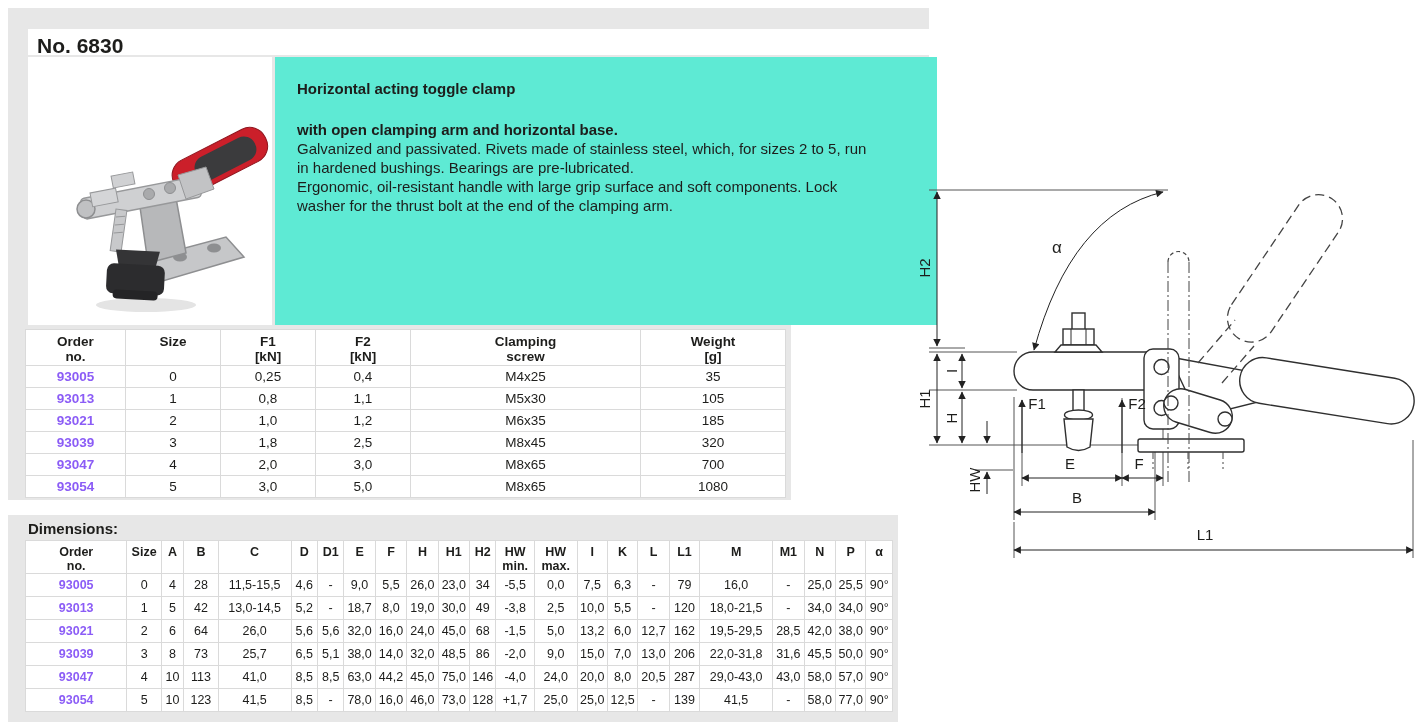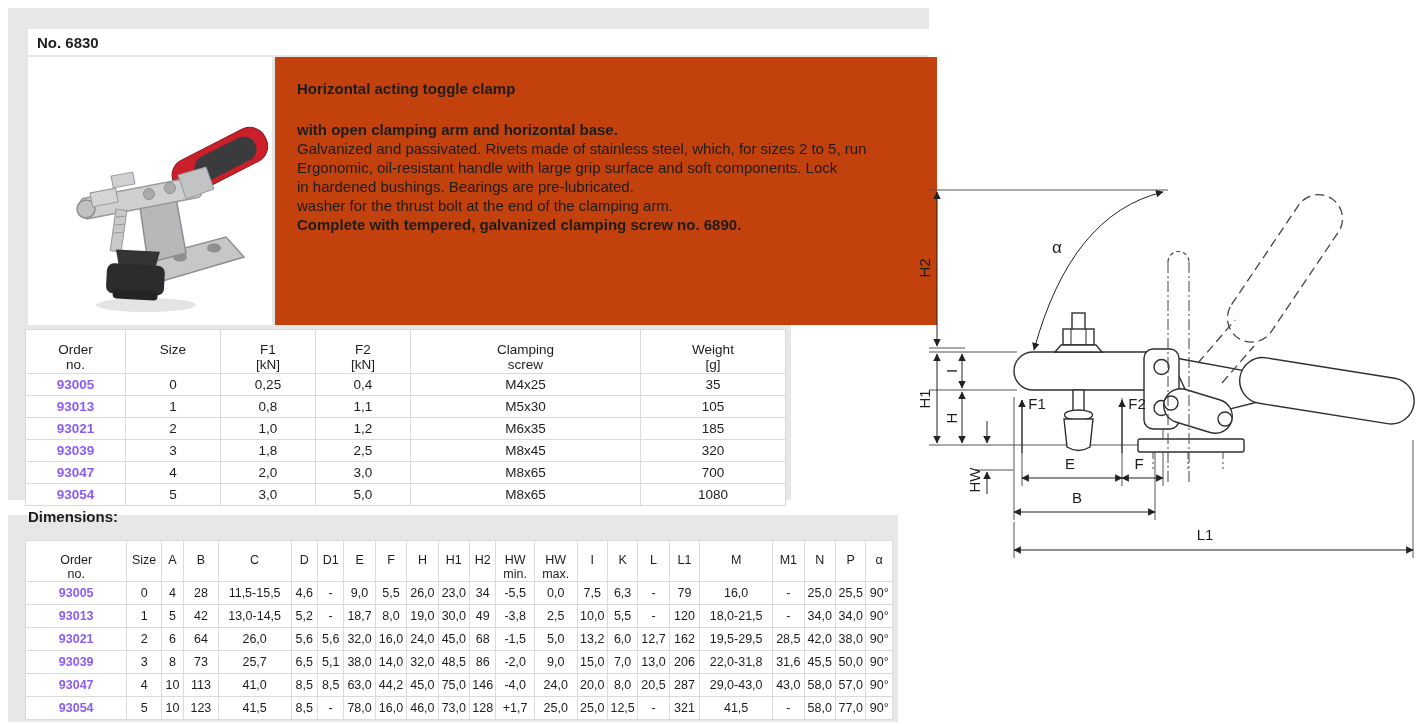--- a/index.html
+++ b/index.html
@@ -5,35 +5,35 @@
   html,body{margin:0;padding:0}
   body{
     width:1420px;height:724px;position:relative;overflow:hidden;
     background:#ffffff;color:#1d1d1b;
     font-family:"Liberation Sans", sans-serif;
     -webkit-font-smoothing:antialiased;
   }
   .panel{position:absolute;background:#e7e7e7}
   #panel-top{left:8px;top:8px;width:921px;height:317px}
   #header-bar{position:absolute;left:20px;top:21px;width:909px;height:26px;background:#fff}
-  #header-bar .title{font-size:15px;font-weight:bold;padding:5px 0 0 9px}
+  #header-bar .title{font-size:21px;font-weight:bold;padding:5px 0 0 9px}
   #image-box{position:absolute;left:20px;top:49px;width:244px;height:268px;background:#fff}
-  #desc-box{position:absolute;left:267px;top:49px;width:662px;height:268px;background:#c2410c;box-sizing:border-box;padding:22px 0 0 22px;font-size:15px;line-height:19px}
+  #desc-box{position:absolute;left:267px;top:49px;width:662px;height:268px;background:#5eead4;box-sizing:border-box;padding:22px 0 0 22px;font-size:15px;line-height:19px}
   .desc-h{font-weight:bold;margin-bottom:22px;white-space:nowrap}
   .desc-sub{font-weight:bold;white-space:nowrap}
   .desc-line{white-space:nowrap}
   .desc-note{font-weight:bold;white-space:nowrap}
 
   #panel-mid{left:8px;top:325px;width:783px;height:175px}
   #panel-dim{left:8px;top:515px;width:890px;height:207px}
-  #dim-caption{position:absolute;left:28px;top:508px;font-size:15px;font-weight:bold}
+  #dim-caption{position:absolute;left:28px;top:520px;font-size:15px;font-weight:bold}
 
   table.datatable{position:absolute;border-collapse:collapse;table-layout:fixed;background:#fff;color:#1d1d1b}
   table.datatable th, table.datatable td{border:1px solid #dadada;text-align:center;padding:0;overflow:hidden}
-  table.datatable th{font-weight:normal;vertical-align:top;padding-top:12px}
+  table.datatable th{font-weight:bold;vertical-align:top;padding-top:4px}
   table.datatable th div{line-height:15px}
   #spec-table{left:25px;top:329px;width:760px;font-size:13.5px}
   #spec-table th{height:31px}
   #spec-table td{height:21px}
   #dim-table{left:25px;top:540px;width:868px;font-size:12.5px}
   #dim-table th{height:28px}
   #dim-table th div{line-height:14px}
   #dim-table td{height:22px}
   td.order{color:#8b5cf6;font-weight:bold}
 
@@ -89,24 +89,23 @@
         <rect x="0" y="14" width="58" height="30" rx="7" fill="#2c2c2e"></rect>
         <rect x="7" y="40" width="45" height="9" rx="4" fill="#242426"></rect>
       </g>
     </svg>
   </div>
 
   <div id="desc-box">
     <div class="desc-h">Horizontal acting toggle clamp</div>
     <div class="desc-sub">with open clamping arm and horizontal base.</div>
     <div class="desc-line">Galvanized and passivated. Rivets made of stainless steel, which, for sizes 2 to 5, run</div>
+    <div class="desc-line">in hardened bushings. Bearings are pre-lubricated.</div>
     <div class="desc-line">Ergonomic, oil-resistant handle with large grip surface and soft components. Lock</div>
-    <div class="desc-line">in hardened bushings. Bearings are pre-lubricated.</div>
     <div class="desc-line">washer for the thrust bolt at the end of the clamping arm.</div>
-    <div class="desc-note">Complete with tempered, galvanized clamping screw no. 6890.</div>
   </div>
 </div>
 
 <div class="panel" id="panel-mid"></div>
 <table class="datatable" id="spec-table">
     <colgroup>
       <col style="width: 100px;">
       <col style="width: 95px;">
       <col style="width: 95px;">
       <col style="width: 95px;">
@@ -454,21 +453,21 @@
         <td>78,0</td>
         <td>16,0</td>
         <td>46,0</td>
         <td>73,0</td>
         <td>128</td>
         <td>+1,7</td>
         <td>25,0</td>
         <td>25,0</td>
         <td>12,5</td>
         <td>-</td>
-        <td>321</td>
+        <td>139</td>
         <td>41,5</td>
         <td>-</td>
         <td>58,0</td>
         <td>77,0</td>
         <td>90°</td>
       </tr>
     </tbody>
   </table>
 
 <div id="drawing">

